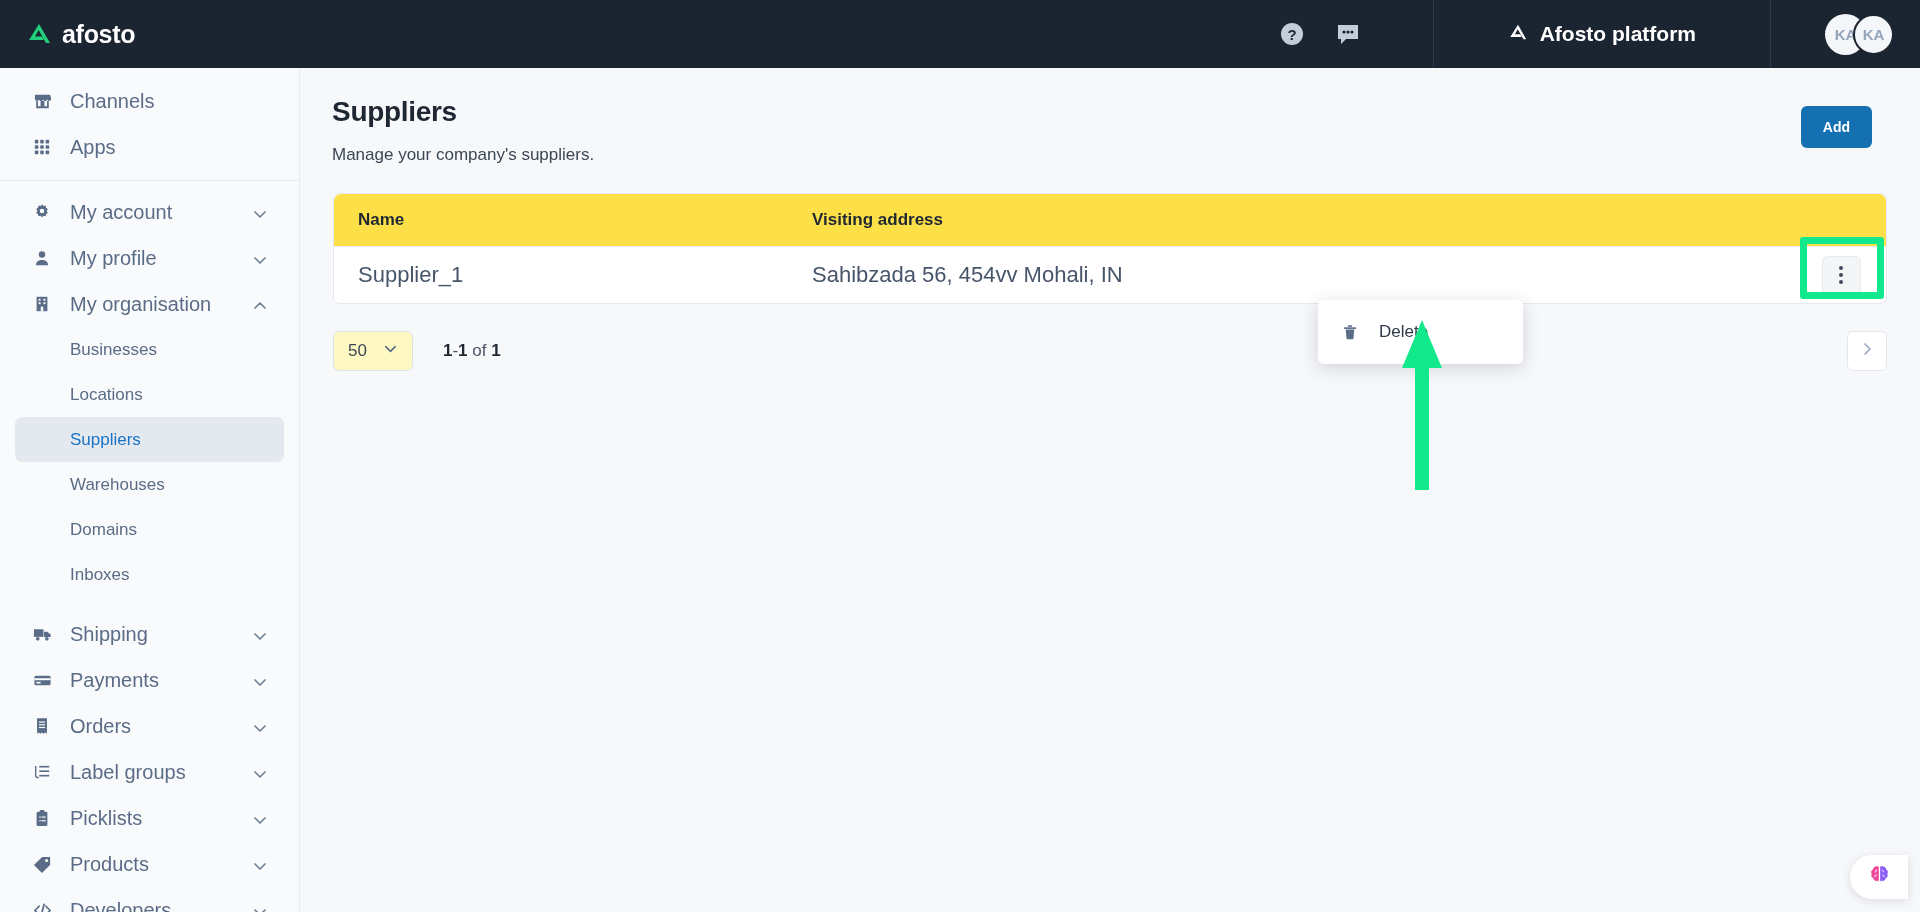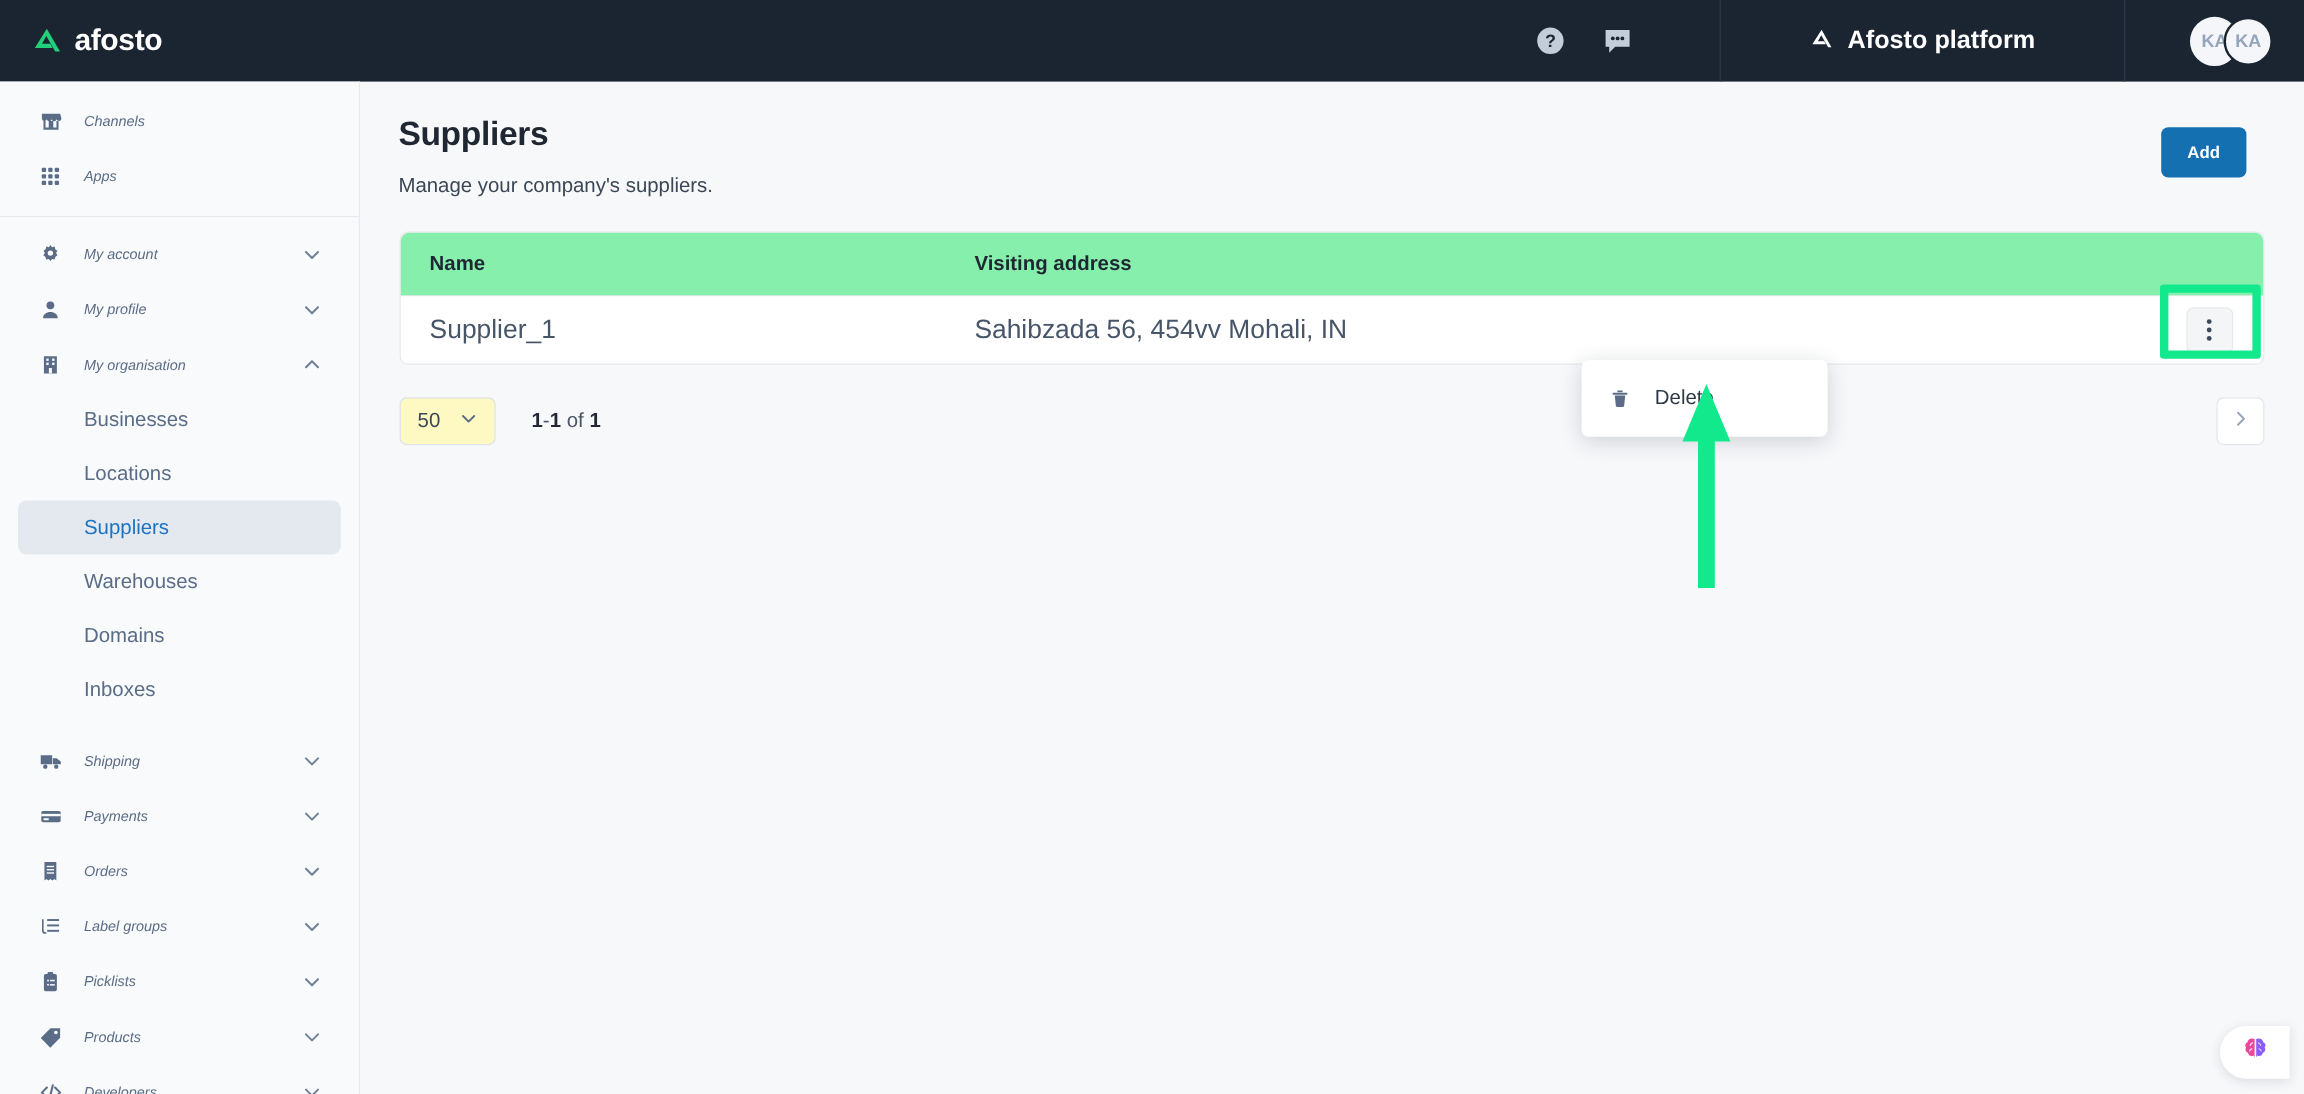--- a/index.html
+++ b/index.html
@@ -47,21 +47,21 @@
     width: 300px; height: 844px;
     background: #f9fafb;
     border-right: 1px solid #e6e9ee;
     padding-top: 10px;
     overflow: hidden;
   }
   .nav-item {
     display: flex; align-items: center;
     height: 46px; margin: 0 15px; padding: 0 16px;
     border-radius: 7px; cursor: pointer;
-    color: #5a6c87; font-size: 12px; font-style: italic;
+    color: #5a6c87; font-size: 20px;
   }
   .nav-icon { width: 22px; display: flex; align-items: center; justify-content: center; margin-right: 17px; }
   .nav-label { flex: 1; }
   .chev { width: 16px; height: 16px; opacity: .85; }
   .nav-divider { height: 1px; background: #e6e9ee; margin: 10px 0 8px 0; }
   .sub-item {
     display: flex; align-items: center;
     height: 45px; margin: 0 15px; padding-left: 55px;
     border-radius: 7px; cursor: pointer;
     color: #5a6c87; font-size: 17px;
@@ -84,21 +84,21 @@
   
   .table-card {
     margin: 28px 33px 0 33px;
     background: #ffffff;
     border: 1px solid #e6e9ee;
     border-radius: 7px;
     overflow: visible;
   }
   .t-head {
     display: flex; align-items: center; height: 53px;
-    background: #86efac; border-bottom: 1px solid #e6e9ee;
+    background: #fde047; border-bottom: 1px solid #e6e9ee;
     border-radius: 7px 7px 0 0;
     font-size: 17px; font-weight: bold; color: #1f2733;
   }
   .t-row { display: flex; align-items: center; height: 56px; position: relative; }
   .c-name { width: 478px; padding-left: 24px; }
   .c-addr { flex: 1; }
   .c-act { width: 90px; display: flex; justify-content: center; }
   .t-row .c-name, .t-row .c-addr { font-size: 22px; color: #475569; }
   .kebab-wrap { position: relative; }
   .kebab-hl {

